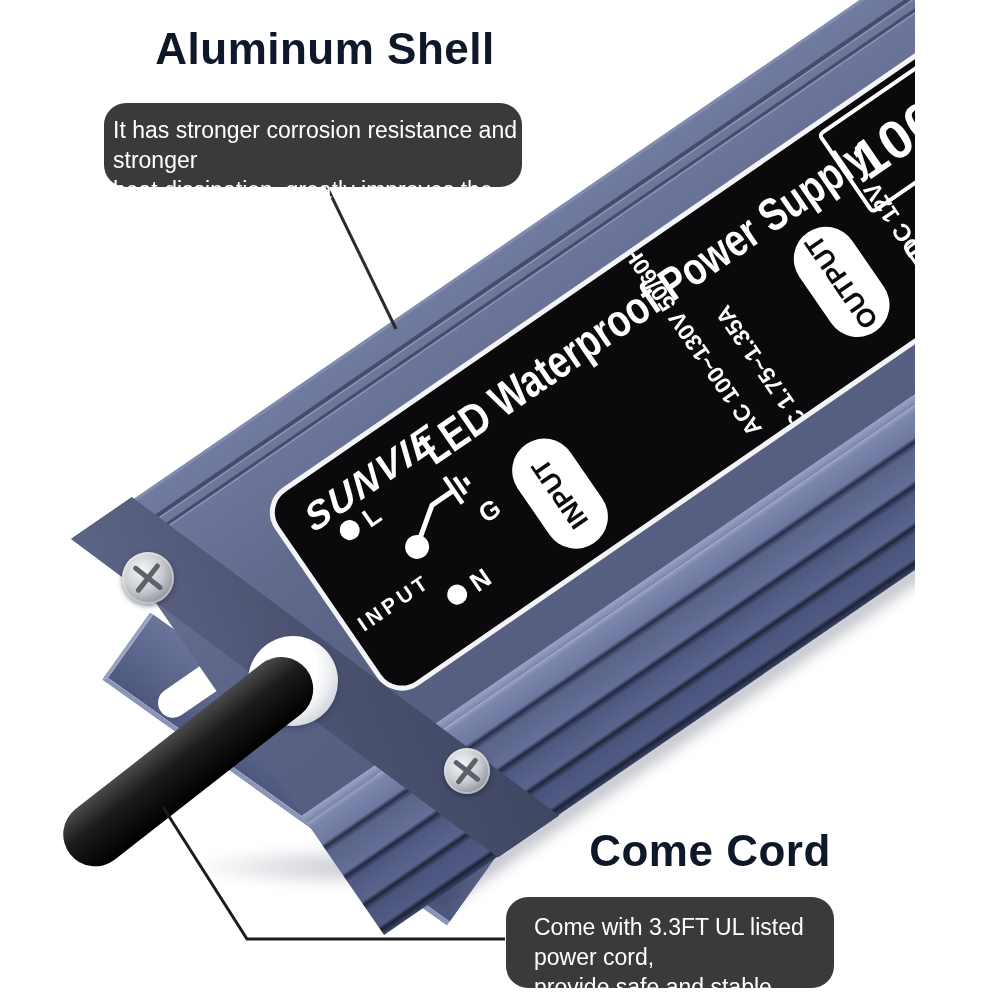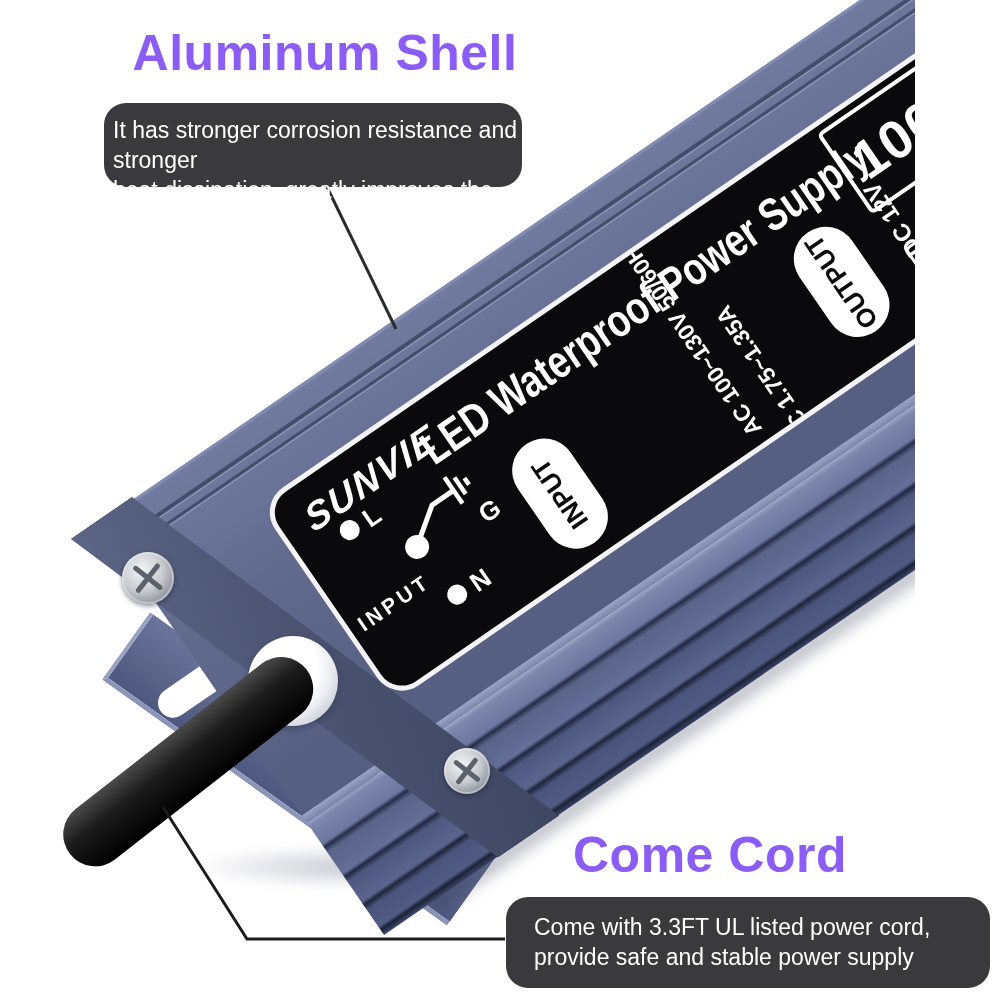--- a/index.html
+++ b/index.html
@@ -2,31 +2,31 @@
 <html><head>
 <meta charset="utf-8">
 <style>
   html,body{margin:0;padding:0;}
   body{
     width:1000px;height:1000px;position:relative;overflow:hidden;
     background:#ffffff;font-family:"Liberation Sans",sans-serif;
   }
   
   .callout-title{
-    position:absolute;font-weight:bold;color:#8b5cf6;font-size:50px;
+    position:absolute;font-weight:bold;color:#0f172a;font-size:44px;
     text-align:center;white-space:nowrap;z-index:60;letter-spacing:.5px;
   }
   #title-shell{left:110px;top:24px;width:430px;}
   #title-cord{left:500px;top:826px;width:420px;}
   .bubble{
     position:absolute;background:#3a3a3c;border-radius:22px;color:#ffffff;
     font-size:23px;line-height:30px;z-index:60;
   }
   #bubble-shell{left:104px;top:103px;width:418px;height:84px;padding:12px 0 0 9px;box-sizing:border-box;}
-  #bubble-cord{left:506px;top:897px;width:484px;height:91px;padding:15px 0 0 28px;box-sizing:border-box;}
+  #bubble-cord{left:506px;top:897px;width:328px;height:91px;padding:15px 0 0 28px;box-sizing:border-box;}
   
   #device{
     position:absolute;left:125px;top:505px;width:1260px;height:520px;
     transform:rotate(-34.5deg);transform-origin:0 0;z-index:2;
   }
   #top-face{
     position:absolute;left:-30px;top:0;width:1300px;height:362px;
     background:linear-gradient(180deg,#717b9f 0%,#616a8d 40%,#596284 75%,#555e80 100%);
   }
   .edge-hi{position:absolute;left:-30px;top:0;width:1300px;height:3px;background:#828cb1;}

